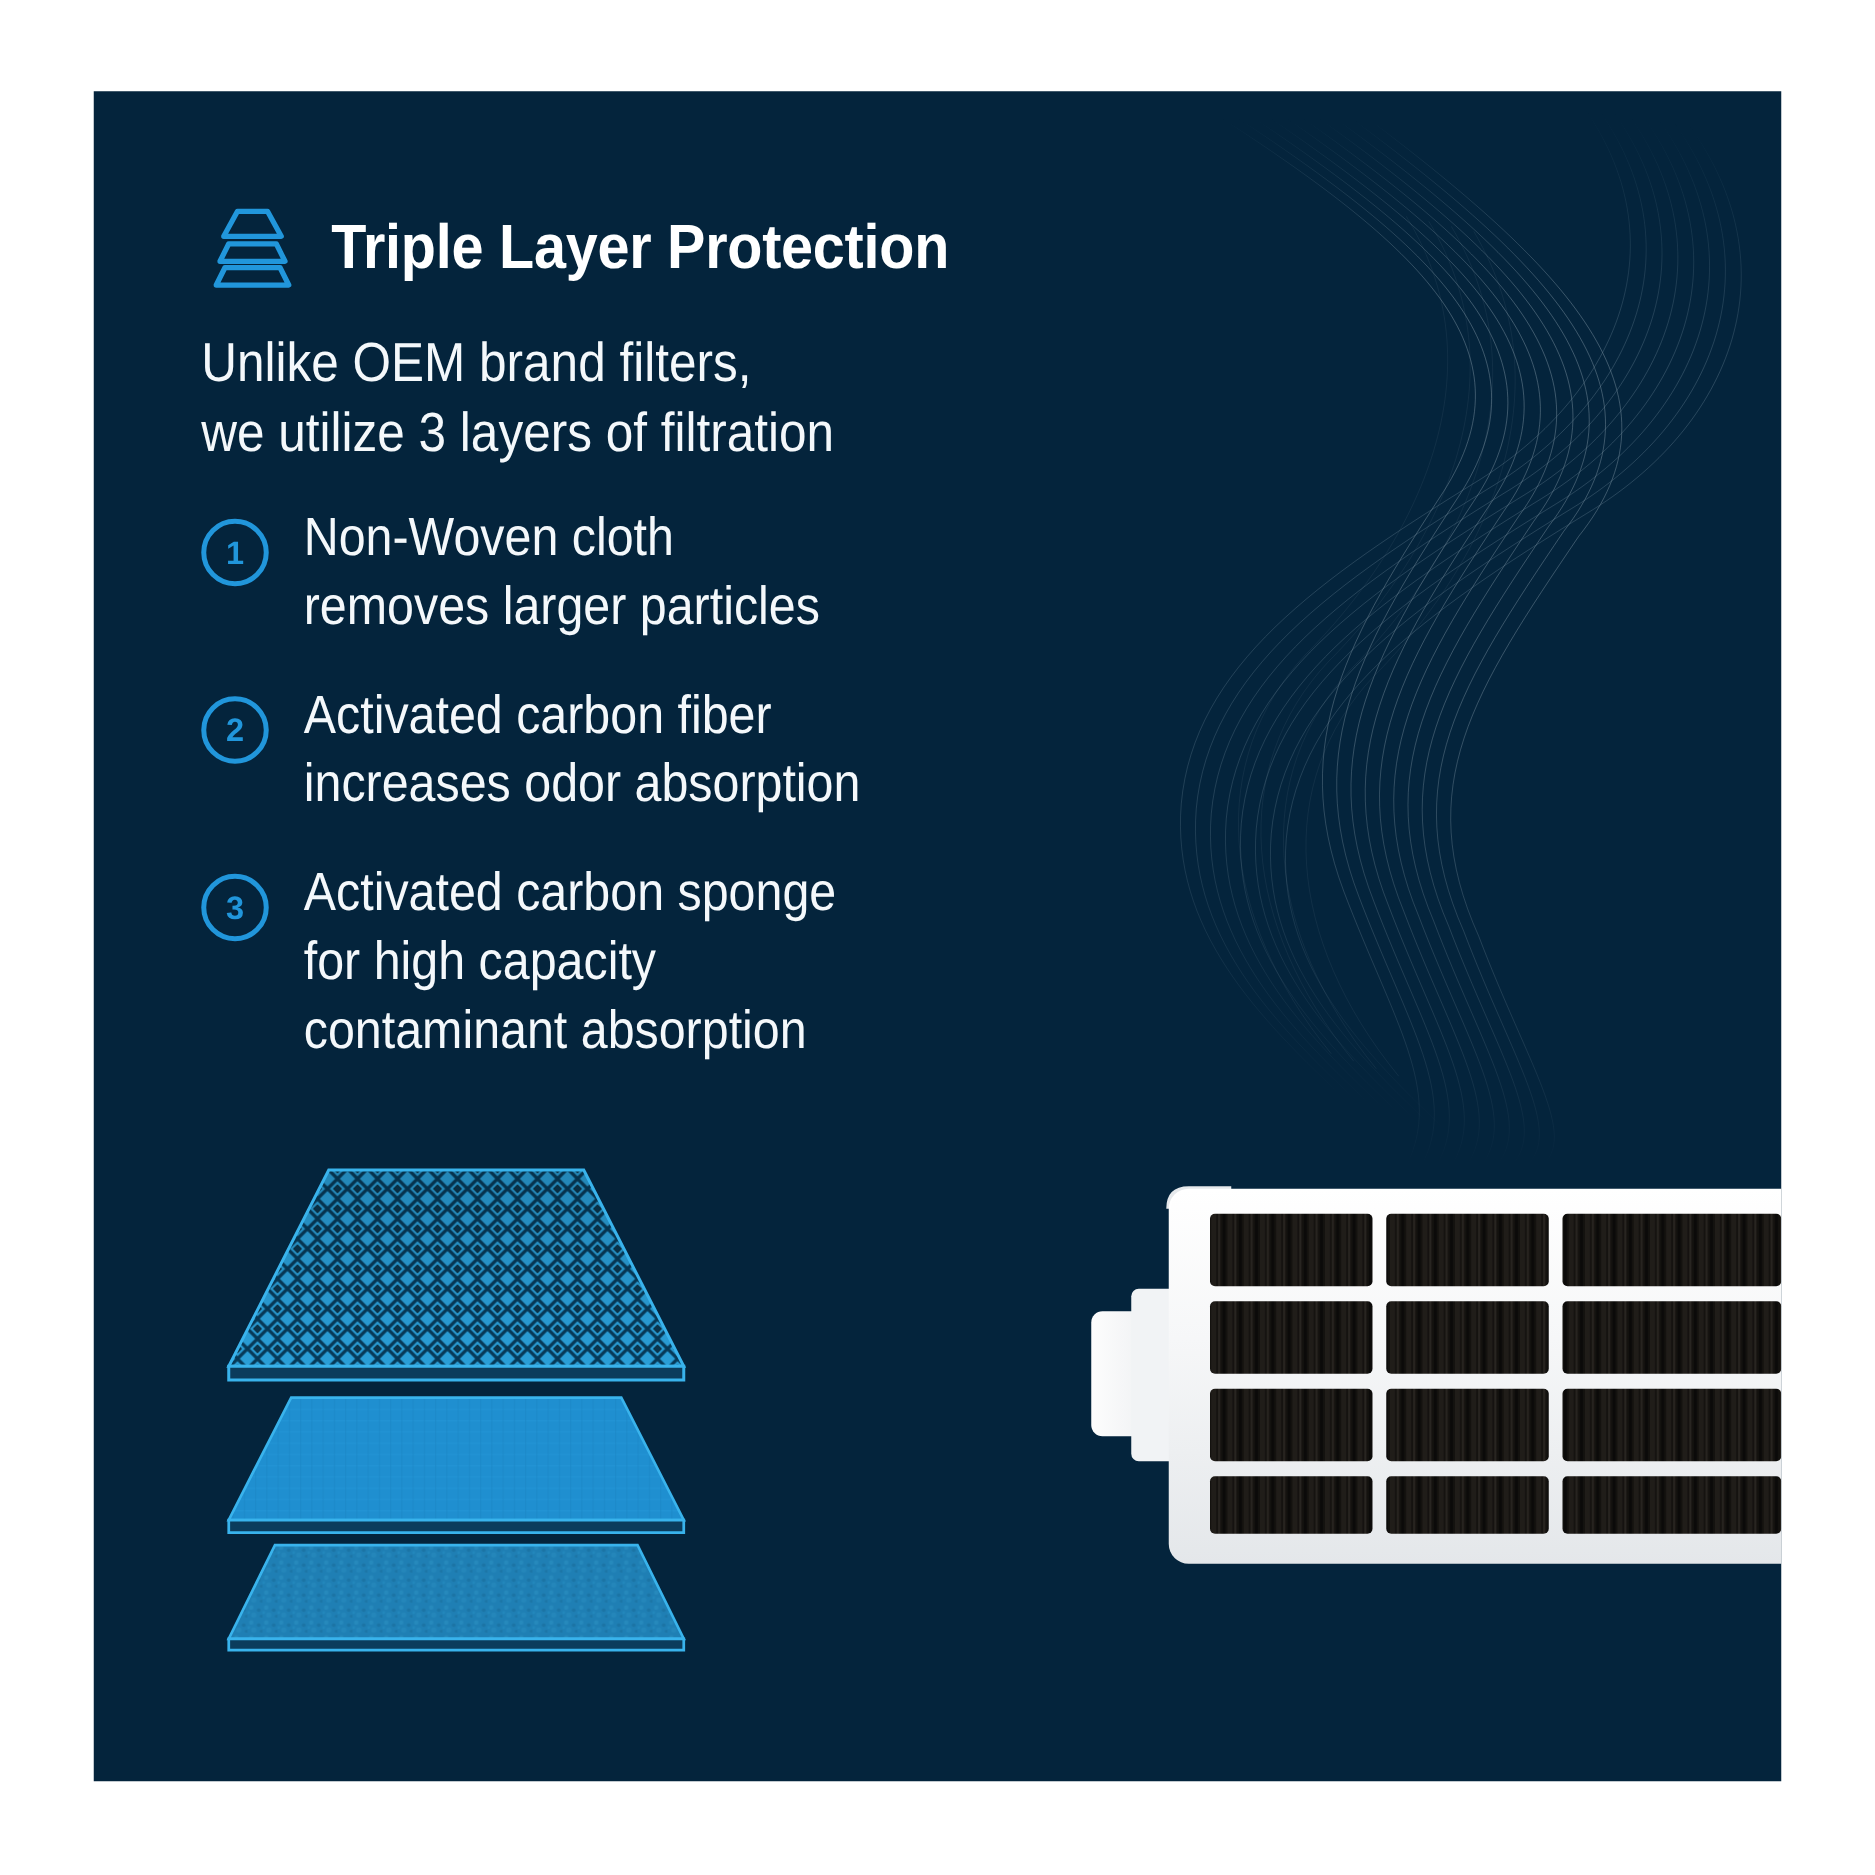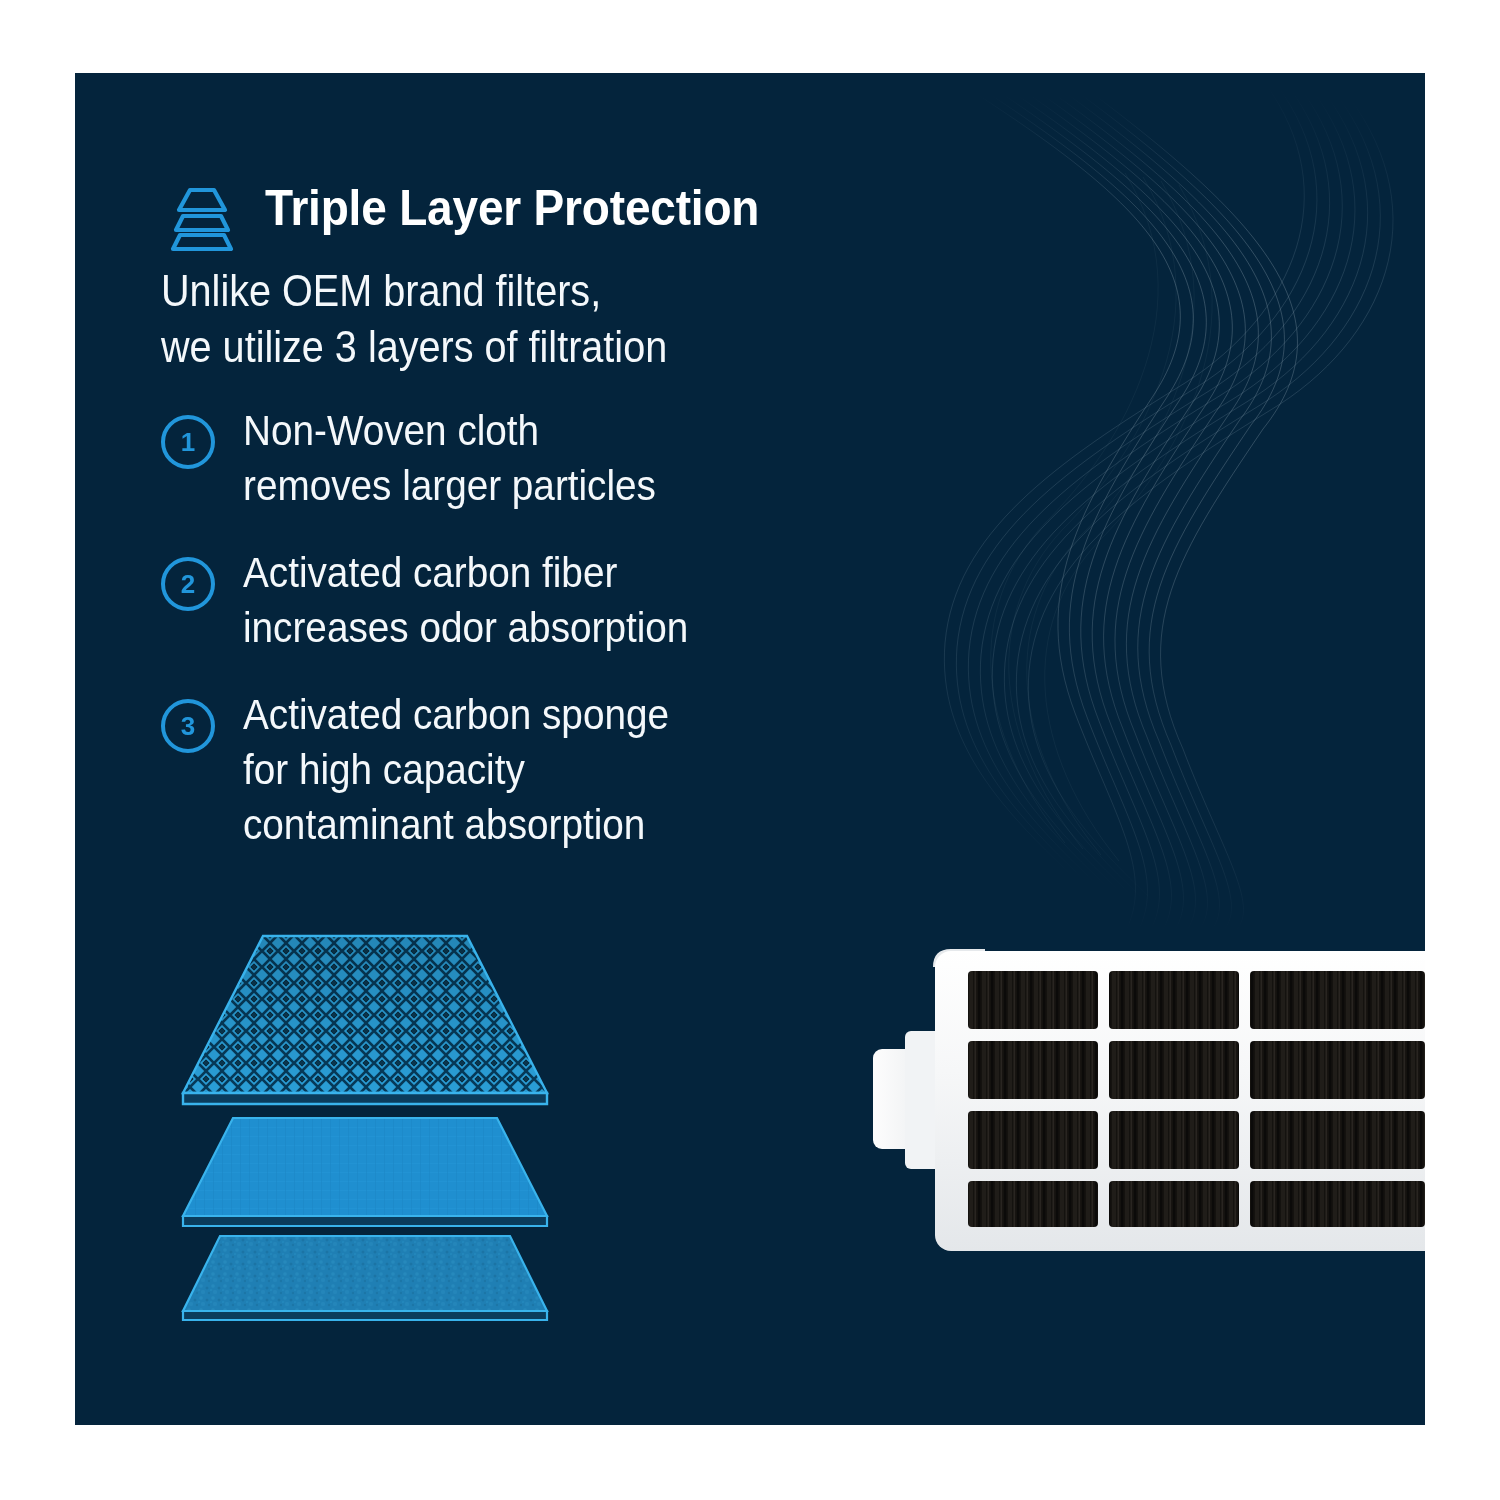--- a/index.html
+++ b/index.html
@@ -40,23 +40,23 @@
     width: 620px;
     height: 880px;
     pointer-events: none;
     opacity: 0.55;
   }
 
   
   #header {
     position: absolute;
     left: 88px;
-    top: 106px;
+    top: 85px;
     display: flex;
-    align-items: flex-start;
+    align-items: center;
     gap: 24px;
   }
   #layers-icon { width: 78px; height: 78px; flex: 0 0 auto; }
   #title {
     color: #ffffff;
     font-size: 50px;
     font-weight: bold;
     letter-spacing: -0.2px;
     white-space: nowrap;
     transform: scaleX(0.92);

